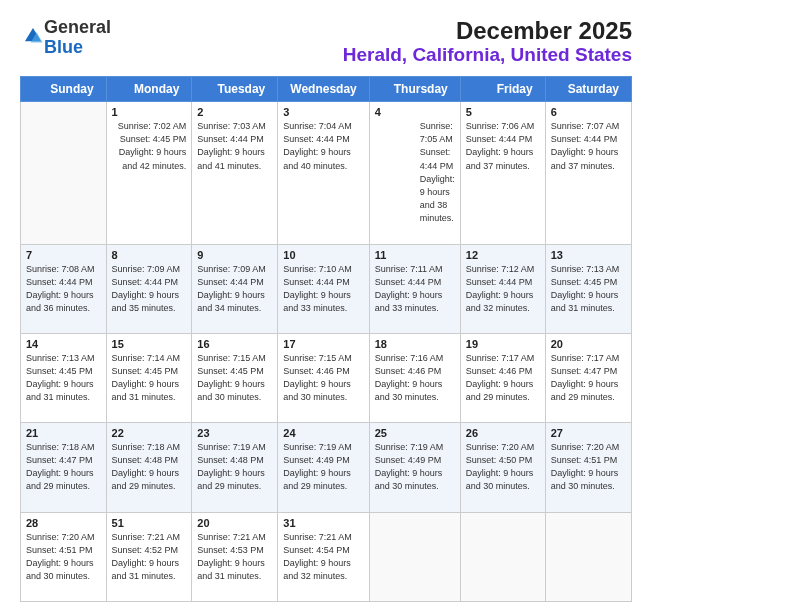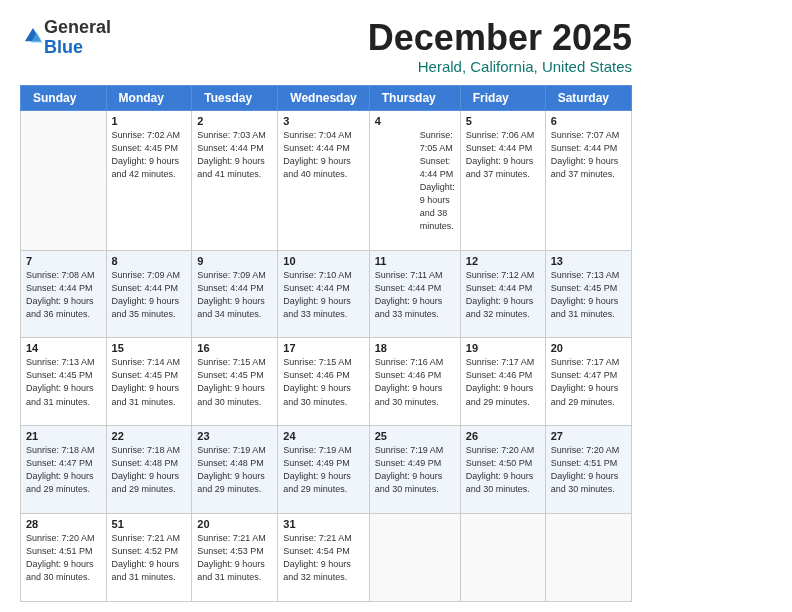--- a/index.html
+++ b/index.html
@@ -36,41 +36,42 @@
     .logo-blue { color: #1a6abf; }
     .logo-icon {
       width: 22px;
       height: 22px;
       margin-left: 2px;
     }
     .title-block {
       text-align: right;
     }
     .month-title {
-      font-size: 36px;
+      font-size: 24px;
       font-weight: bold;
       color: #222;
       line-height: 1.1;
     }
     .location {
-      font-size: 15px;
-      color: #0f766e;
+      font-size: 19px;
+      color: #6d28d9;
+      font-weight: bold;
     }
     .calendar {
       width: 100%;
       border-collapse: collapse;
       flex: 1;
     }
     .calendar th {
       background: #3a7bd5;
       color: #fff;
       font-size: 12px;
       font-weight: bold;
       padding: 5px 12px;
-      text-align: left;
+      text-align: right;
       border: 1px solid #5590d8;
     }
     .calendar td {
       border: 1px solid #ccc;
       vertical-align: top;
       padding: 4px 5px;
       width: calc(100% / 7);
       font-size: 9.5px;
       color: #333;
       background: #fff;
@@ -128,21 +129,21 @@
           <th>Thursday</th>
           <th>Friday</th>
           <th>Saturday</th>
         </tr>
     </thead>
     <tbody id="calendar-body">
     <tr>
           <td class="empty"></td>
           <td>
             <span class="day-num">1</span>
-            <div class="day-detail" style="white-space: pre-line;">Sunrise: 7:02 AM
+            <div class="day-detail" style="white-space: pre-line; text-align: right;">Sunrise: 7:02 AM
 Sunset: 4:45 PM
 Daylight: 9 hours and 42 minutes.</div>
           </td>
           <td>
             <span class="day-num">2</span>
             <div class="day-detail" style="white-space: pre-line;">Sunrise: 7:03 AM
 Sunset: 4:44 PM
 Daylight: 9 hours and 41 minutes.</div>
           </td>
           <td>

